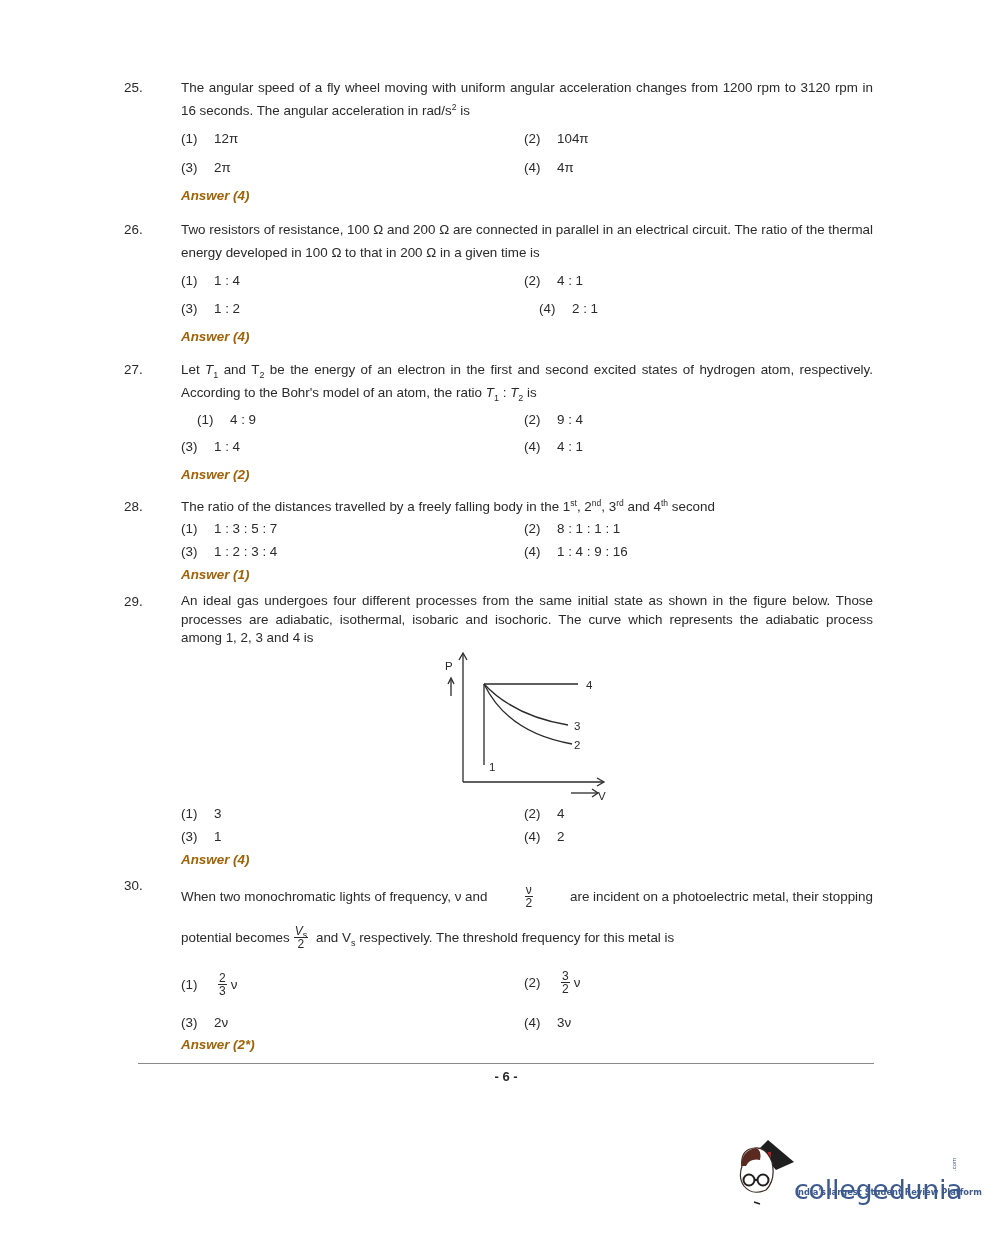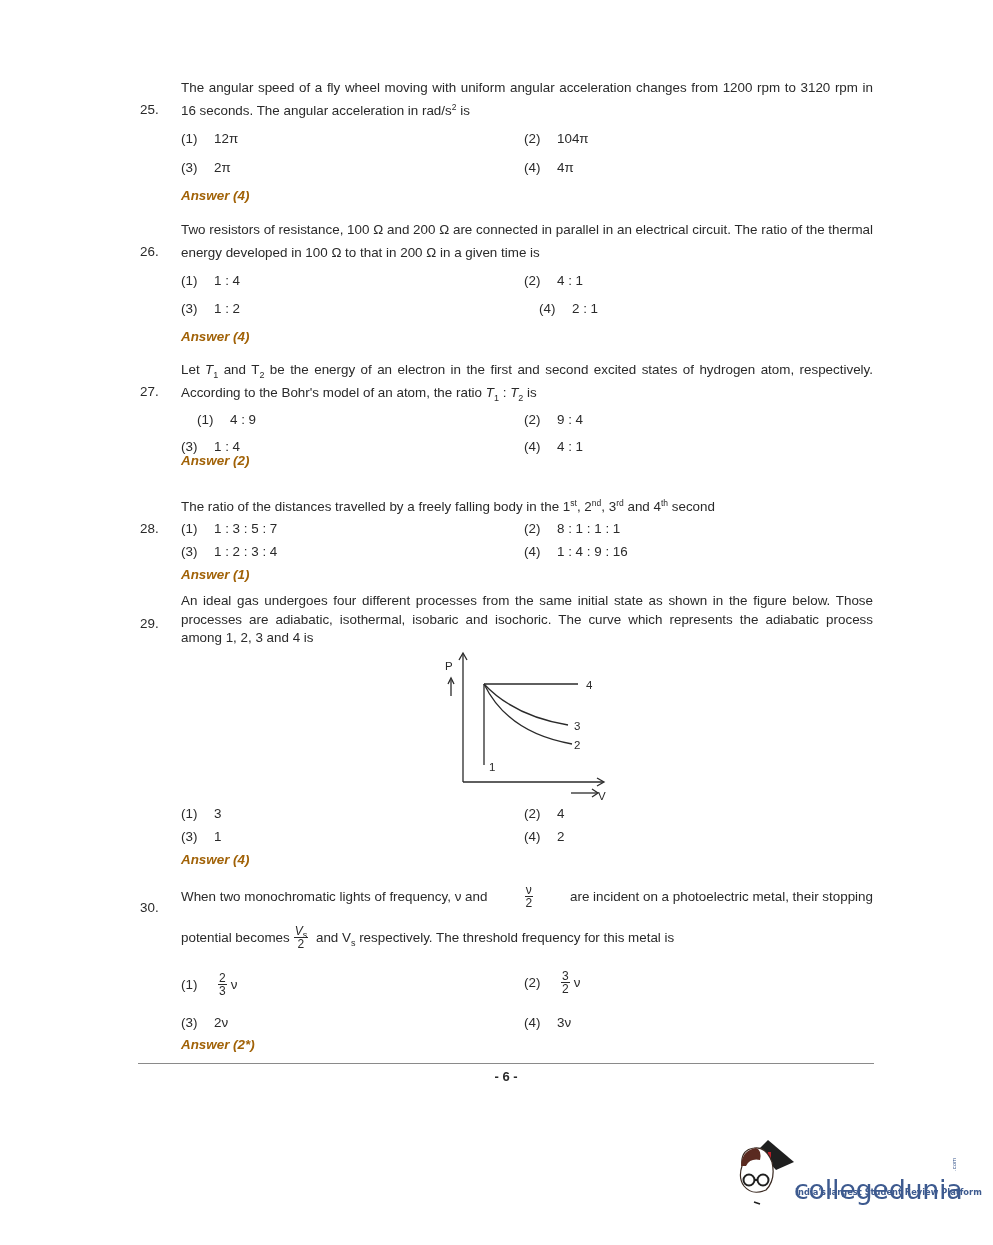--- a/index.html
+++ b/index.html
@@ -1,21 +1,21 @@
 <!DOCTYPE html>
 <html><head>
 <meta charset="utf-8">
 <style>
   html, body { margin: 0; padding: 0; background: #ffffff; }
   body {
     width: 993px; height: 1245px; position: relative; overflow: hidden;
     font-family: "Liberation Sans", sans-serif; color: #2a2a2a; font-size: 13.4px;
   }
   .abs { position: absolute; }
-  .qnum { position: absolute; left: 140px; margin-top: 22px; }
+  .qnum { position: absolute; left: 124px; }
   .qtext { position: absolute; left: 181px; width: 692px; line-height: 22.5px; text-align: justify; }
   .qtext.tight { line-height: 18.5px; }
   .opt { position: absolute; white-space: nowrap; }
   .opt .lab { display: inline-block; width: 33px; }
   .ans { position: absolute; left: 181px; font-weight: bold; color: #a16207; font-style: italic; }
   sup { font-size: 8.5px; vertical-align: super; line-height: 0; }
   sub { font-size: 9px; vertical-align: sub; line-height: 0; }
   .frac { display: inline-block; vertical-align: middle; text-align: center; font-size: 12px; line-height: 12px; margin: 0 4px; }
   .frac .num { display: block; border-bottom: 1px solid #2a2a2a; padding: 0 1px; }
   .frac .den { display: block; }
@@ -43,21 +43,21 @@
 <div class="opt" style="left:181px; top:301px;"><span class="lab">(3)</span><span>1 : 2</span></div>
 <div class="opt" style="left:524px; top:301px;margin-left:15px;"><span class="lab">(4)</span><span>2 : 1</span></div>
 <div class="ans" style="top:329px;">Answer (4)</div>
 
 <div class="qnum" style="top:362px;">27.</div>
 <div class="qtext" style="top:359px;"><span>Let </span><i>T</i><sub>1</sub><span> and T</span><sub>2</sub><span> be the energy of an electron in the first and second excited states of hydrogen atom, respectively. According to the Bohr's model of an atom, the ratio </span><i>T</i><sub>1</sub><span> : </span><i>T</i><sub>2</sub><span> is</span></div>
 <div class="opt" style="left:197px; top:412px;"><span class="lab">(1)</span><span>4 : 9</span></div>
 <div class="opt" style="left:524px; top:412px;"><span class="lab">(2)</span><span>9 : 4</span></div>
 <div class="opt" style="left:181px; top:439px;"><span class="lab">(3)</span><span>1 : 4</span></div>
 <div class="opt" style="left:524px; top:439px;"><span class="lab">(4)</span><span>4 : 1</span></div>
-<div class="ans" style="top:453px;">Answer (2)</div>
+<div class="ans" style="top:467px;">Answer (2)</div>
 
 <div class="qnum" style="top:499px;">28.</div>
 <div class="qtext" style="top:496px;"><span>The ratio of the distances travelled by a freely falling body in the 1</span><sup>st</sup><span>, 2</span><sup>nd</sup><span>, 3</span><sup>rd</sup><span> and 4</span><sup>th</sup><span> second</span></div>
 <div class="opt" style="left:181px; top:521px;"><span class="lab">(1)</span><span>1 : 3 : 5 : 7</span></div>
 <div class="opt" style="left:524px; top:521px;"><span class="lab">(2)</span><span>8 : 1 : 1 : 1</span></div>
 <div class="opt" style="left:181px; top:544px;"><span class="lab">(3)</span><span>1 : 2 : 3 : 4</span></div>
 <div class="opt" style="left:524px; top:544px;"><span class="lab">(4)</span><span>1 : 4 : 9 : 16</span></div>
 <div class="ans" style="top:567px;">Answer (1)</div>
 
 <div class="qnum" style="top:594px;">29.</div>

